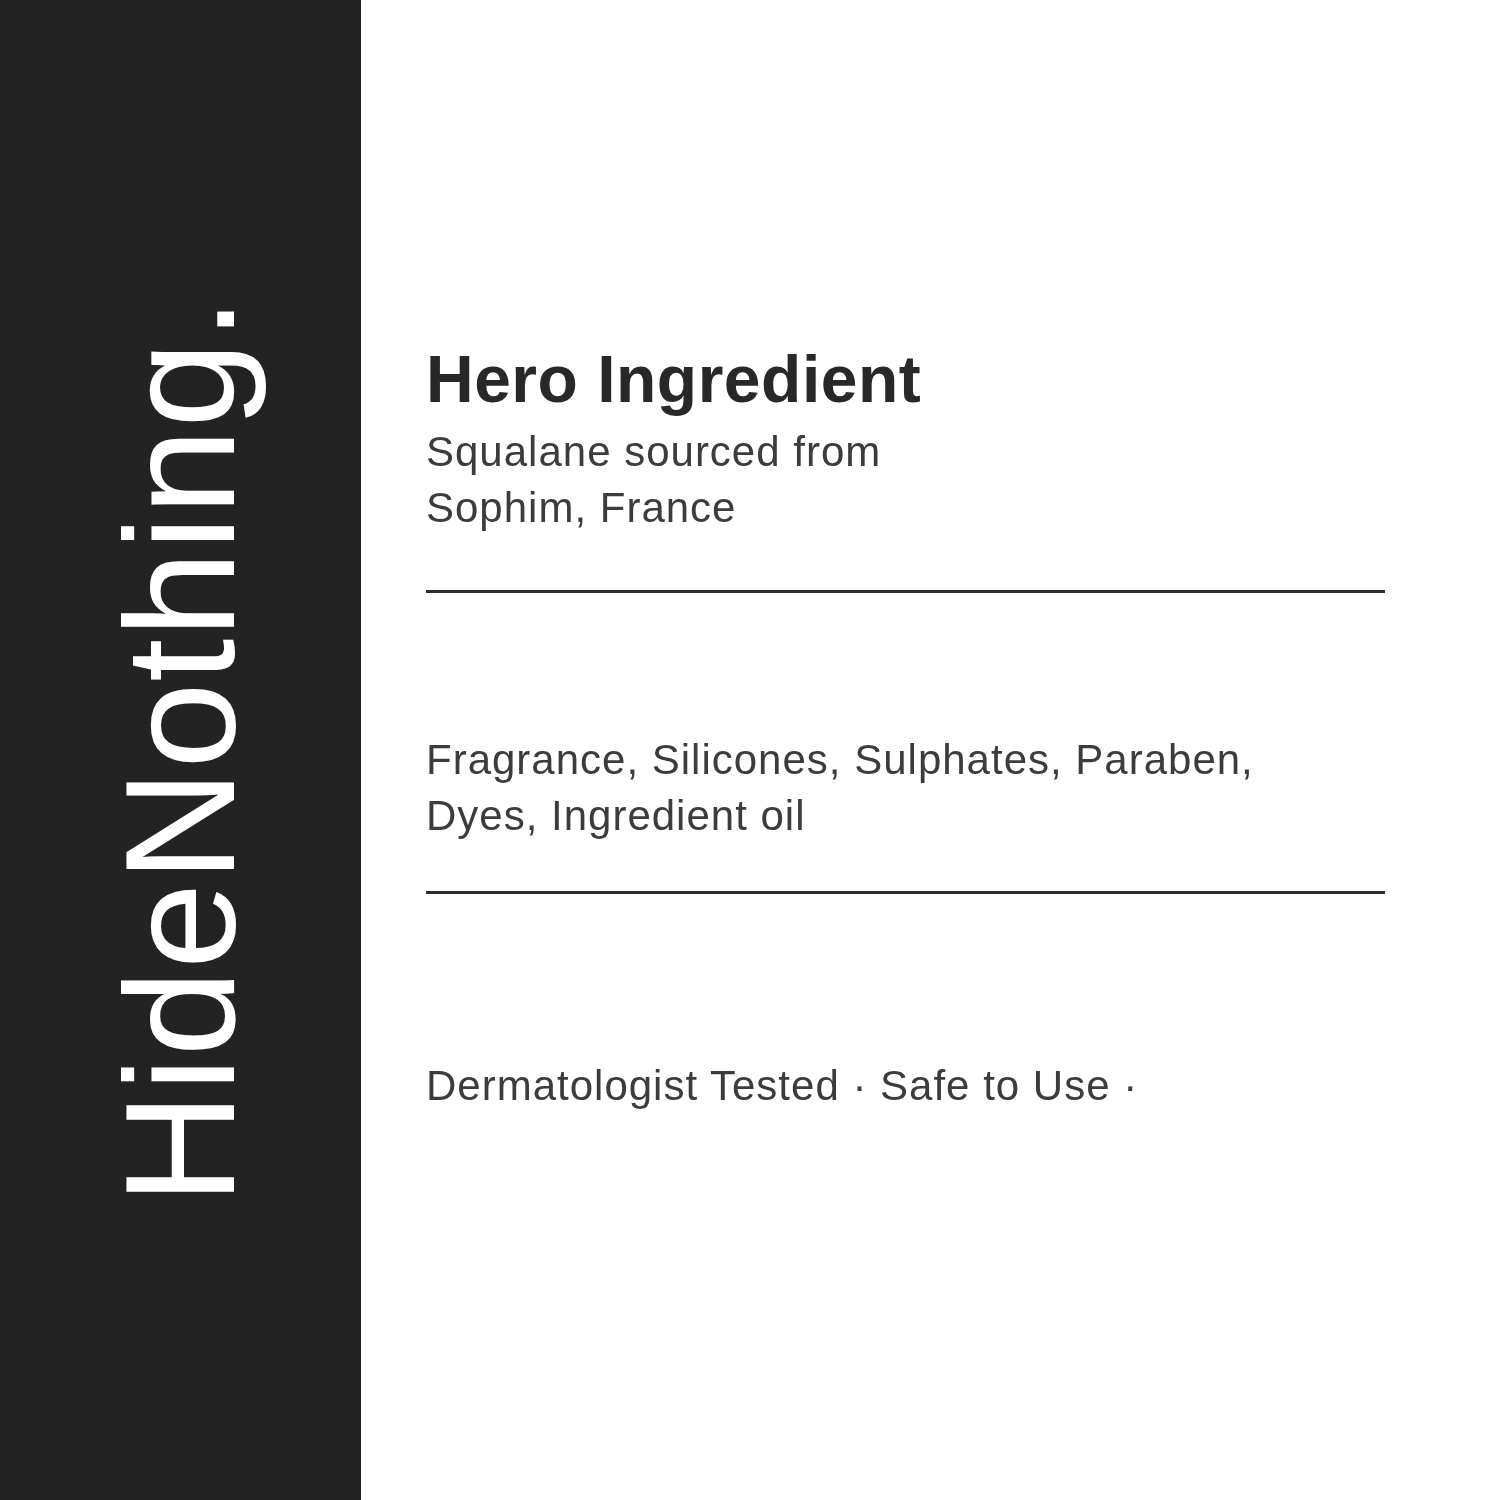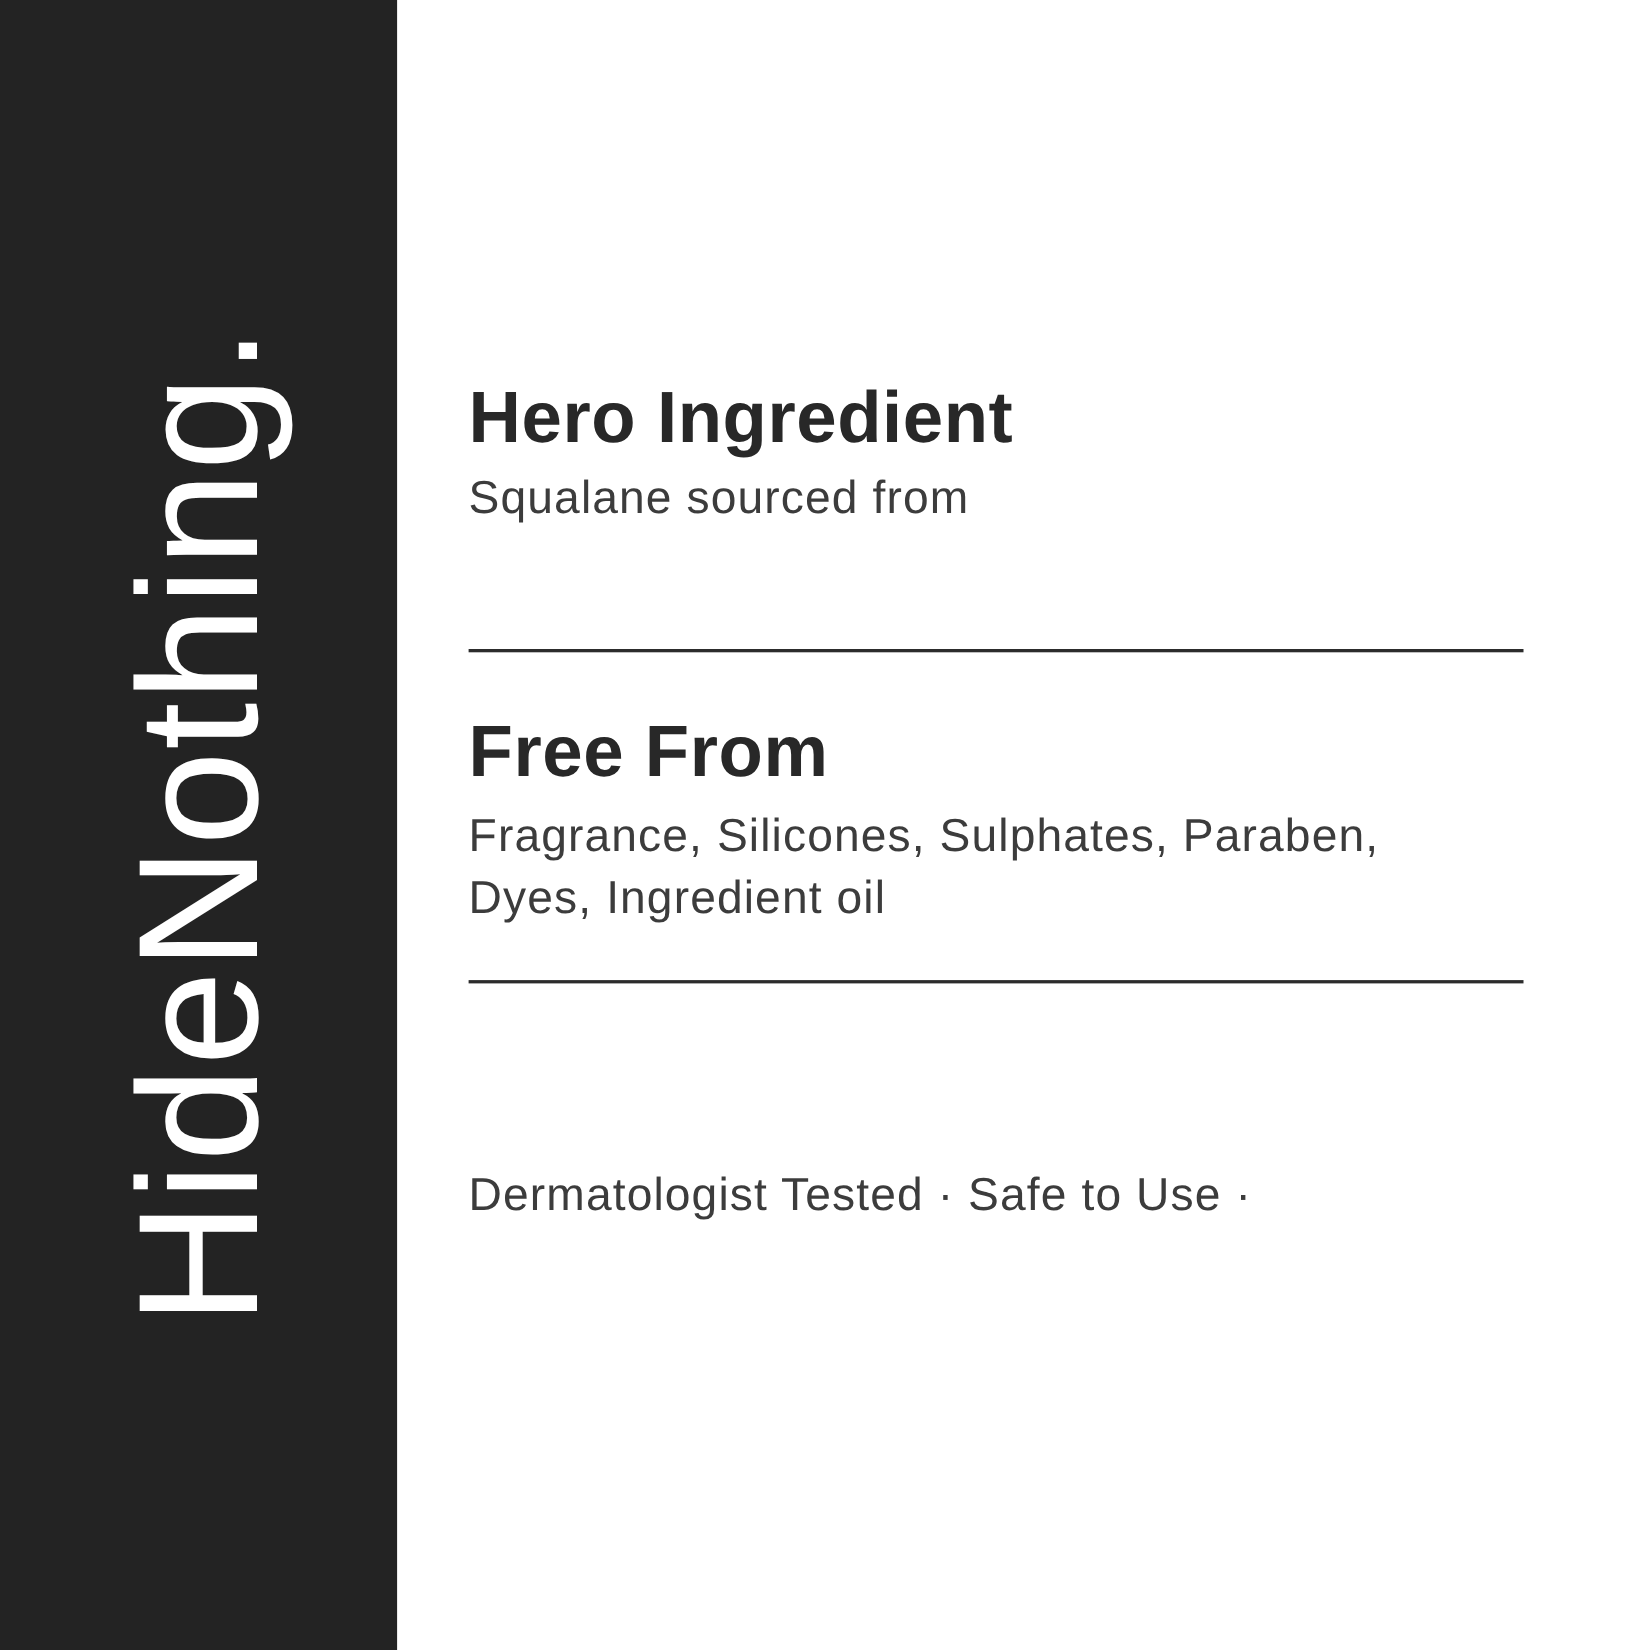--- a/index.html
+++ b/index.html
@@ -97,25 +97,24 @@
 
 <div class="canvas">
 
   <aside class="sidebar">
     <span class="brand">HideNothing.</span>
   </aside>
 
   <main class="content">
 
     <h2 class="sec-heading h-1">Hero Ingredient</h2>
-    <p class="sec-body b-1"><span>Squalane sourced from</span><br></p>
+    <p class="sec-body b-1"><span>Squalane sourced from</span><br><span>Sophim, France</span></p>
 
     <hr class="divider d-1">
 
-    <h2 class="sec-heading h-2">Free From</h2>
     <p class="sec-body b-2"><span>Fragrance, Silicones, Sulphates, Paraben,</span><br><span>Dyes, Ingredient oil</span></p>
 
     <hr class="divider d-2">
 
     <p class="sec-body b-3"><span>Dermatologist Tested · Safe to Use ·</span><br></p>
 
   </main>
 </div>
 
 </body></html>

